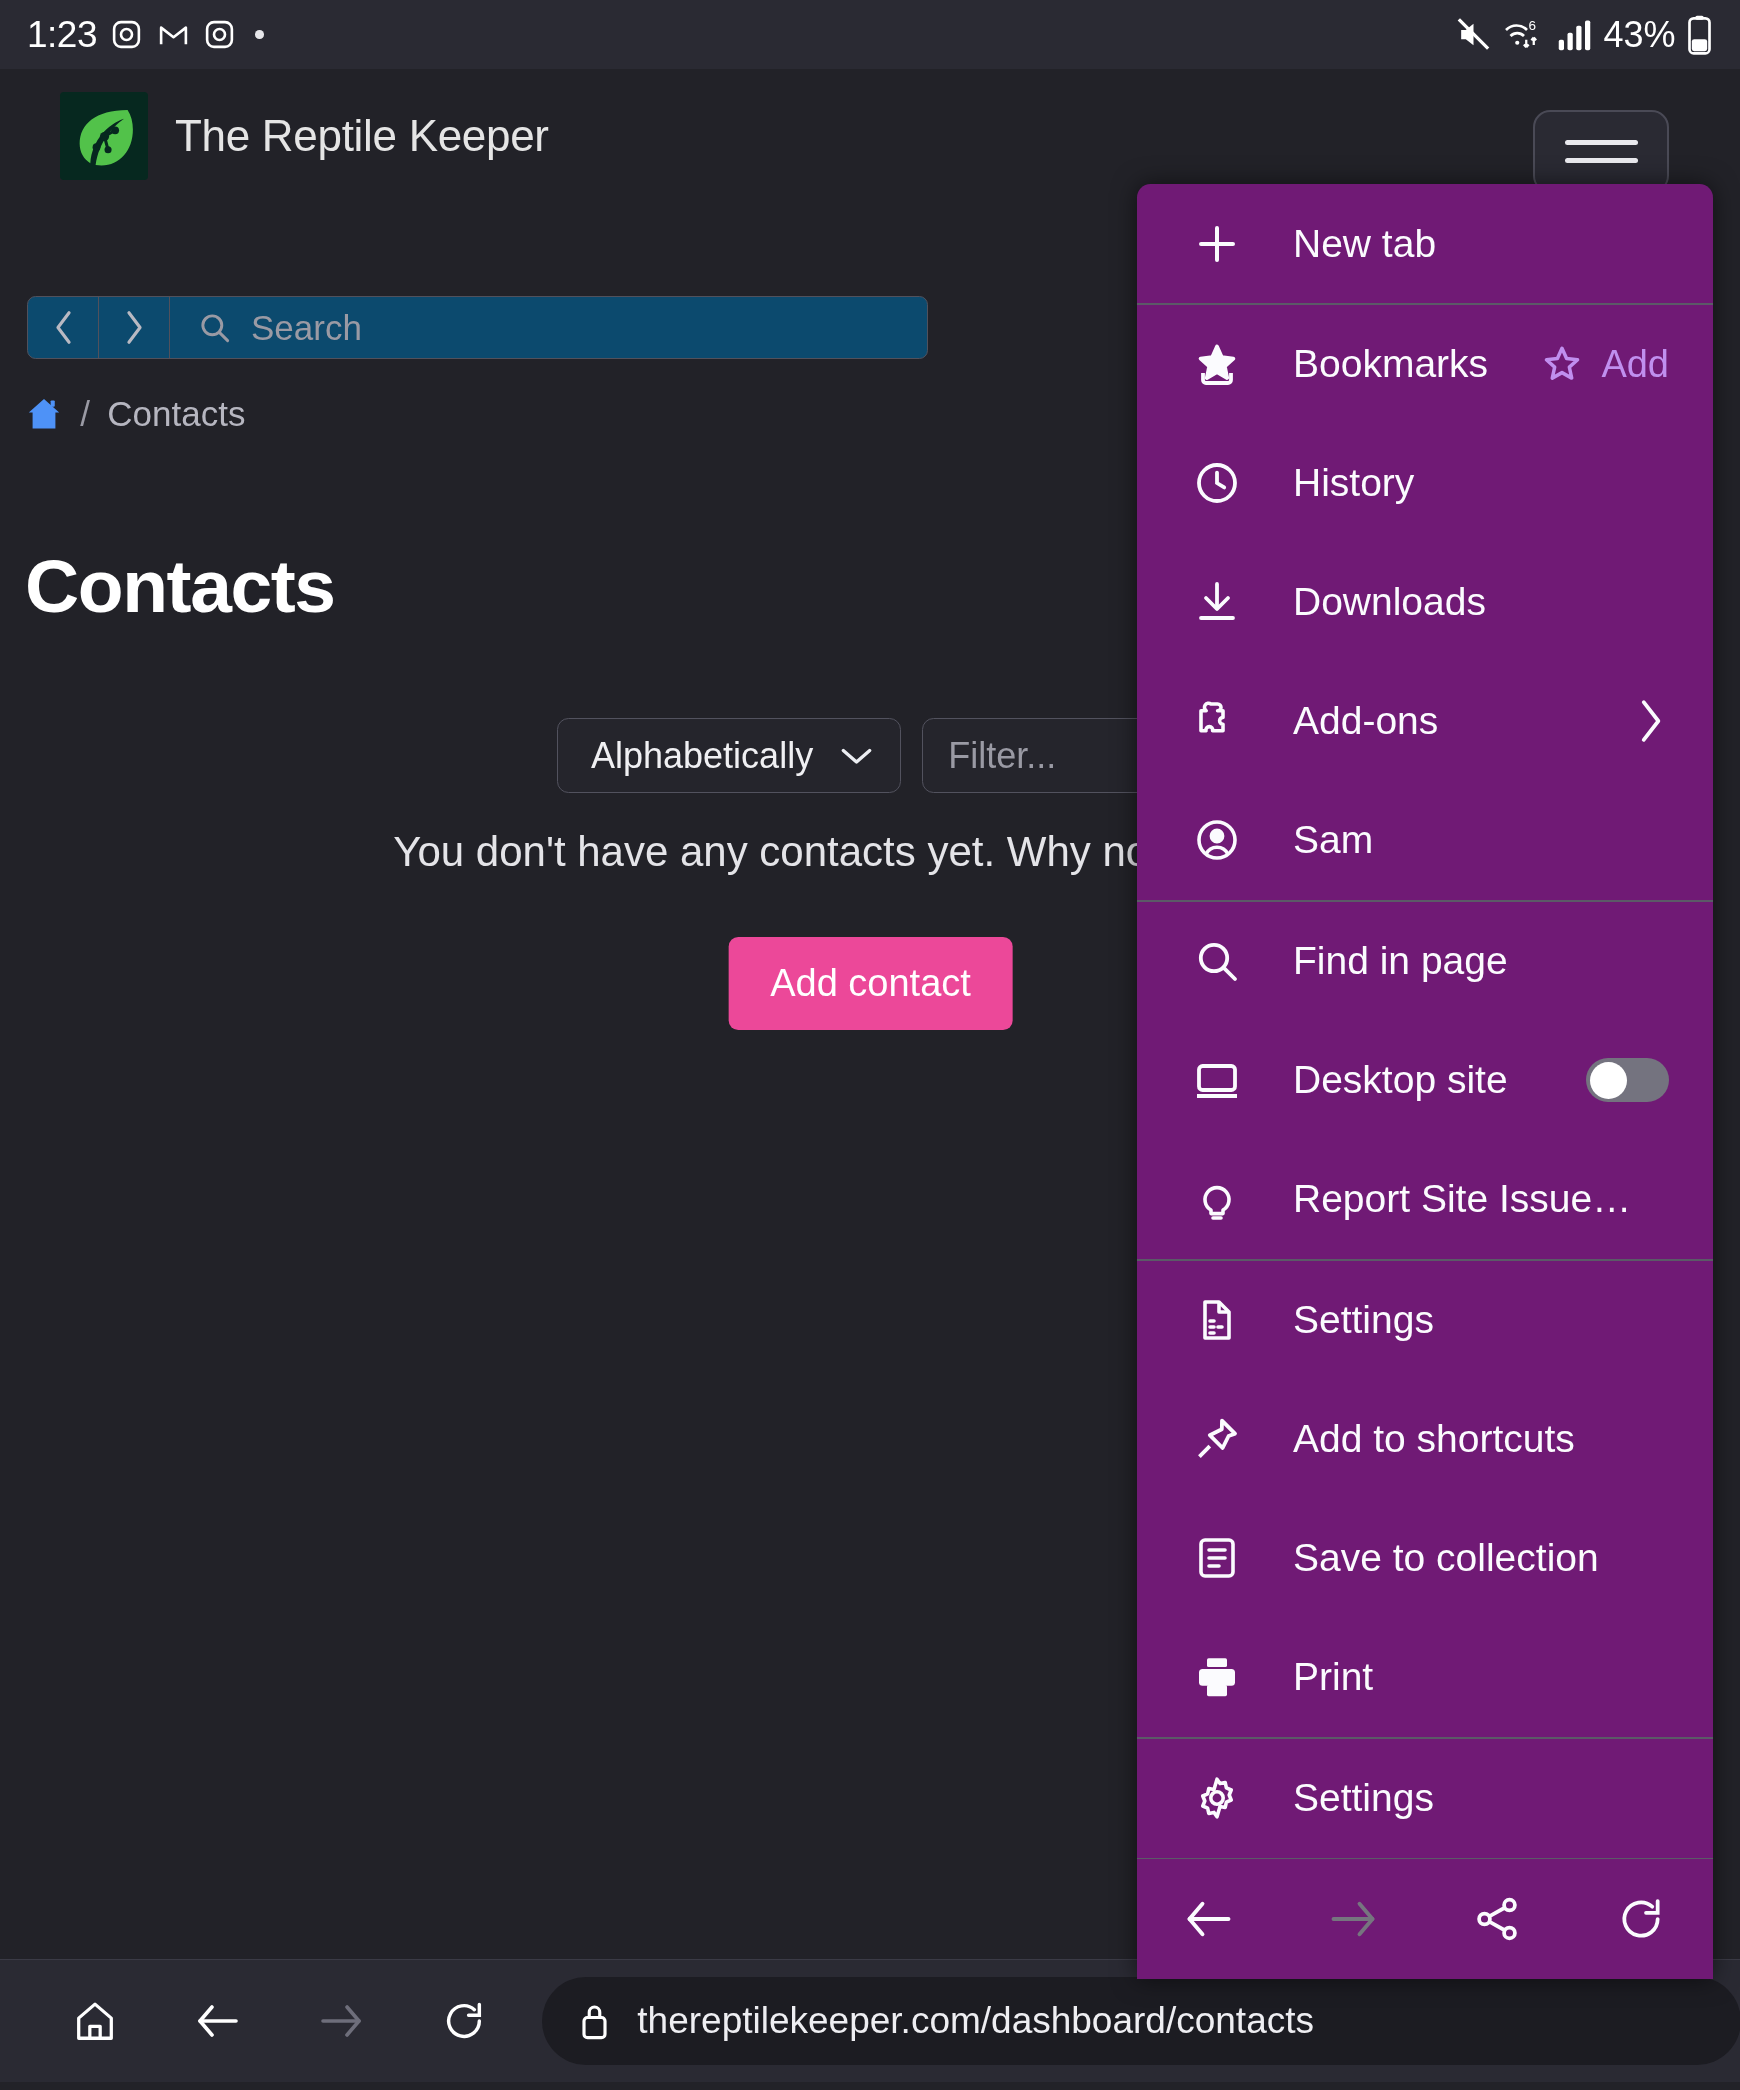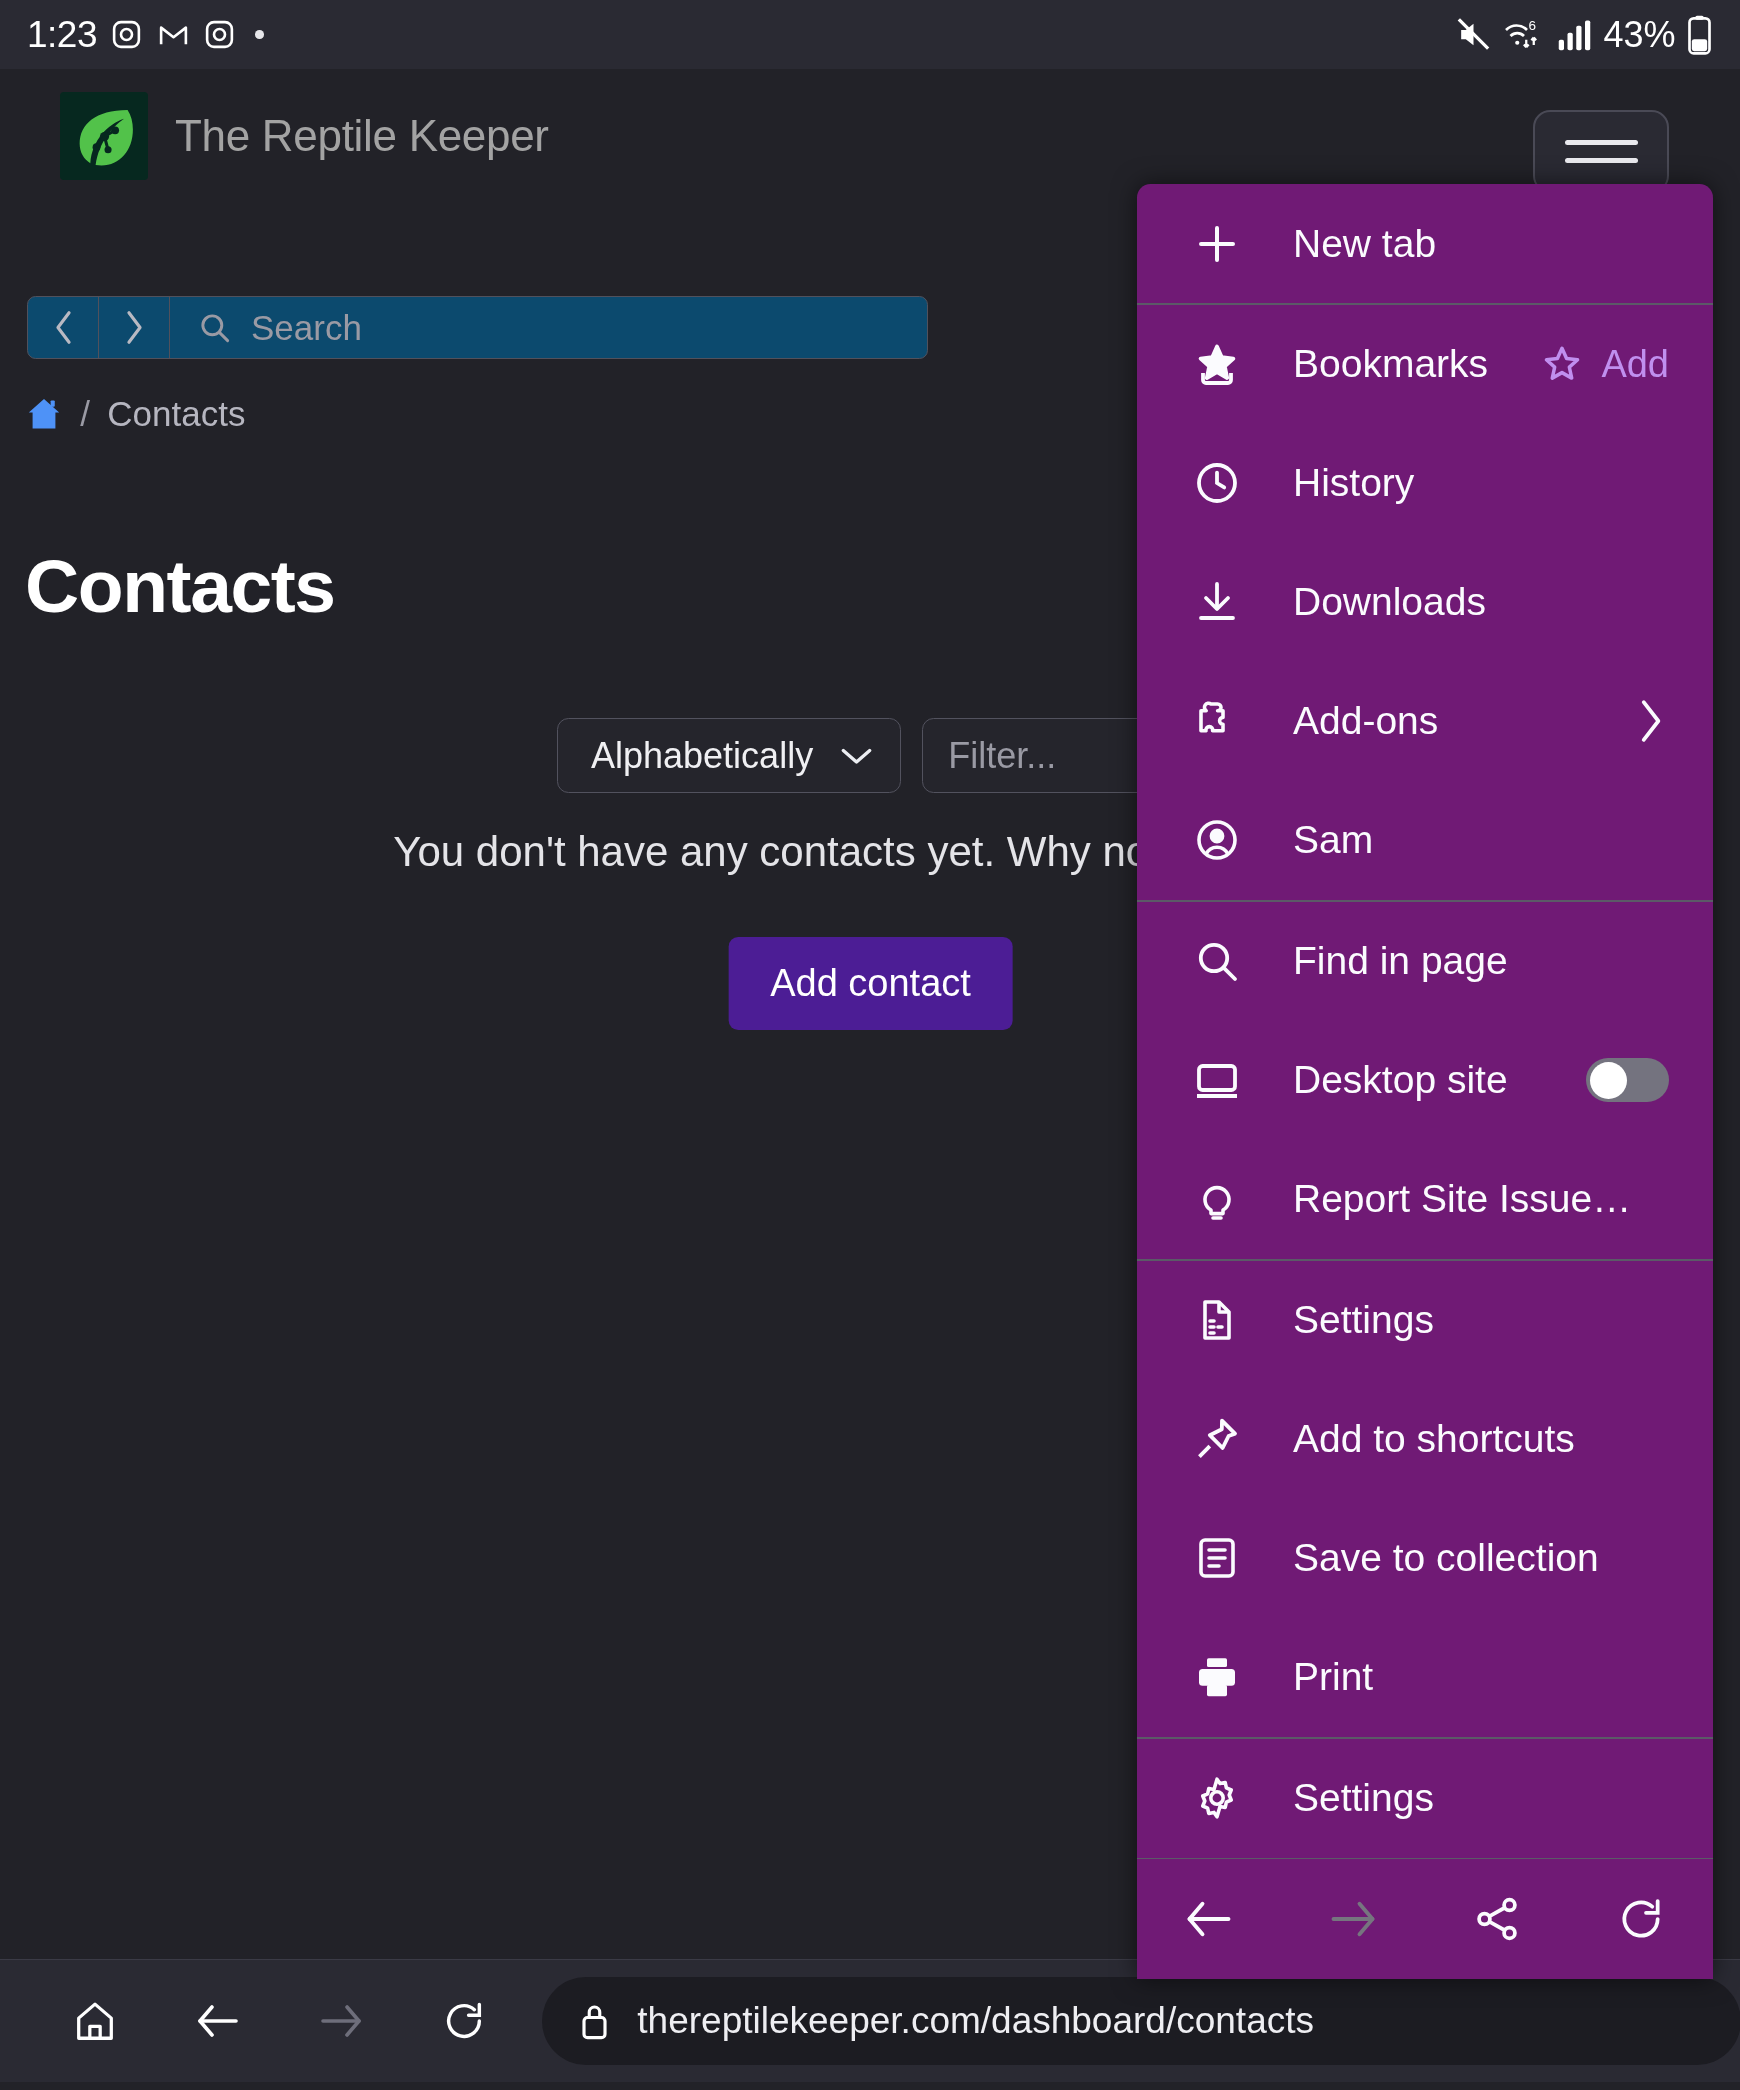--- a/index.html
+++ b/index.html
@@ -26,21 +26,21 @@
 
   
   .site-header {
     position:absolute; top:69px; left:0; width:1741px; height:134px;
     display:flex; align-items:center; padding-left:60px;
   }
   .logo-box {
     width:88px; height:88px; background:#06281f; border-radius:3.8px;
     display:flex; align-items:center; justify-content:center; flex:none;
   }
-  .site-title { margin-left:27px; font-size:44px; color:#a3a3a3; font-weight:400; letter-spacing:-0.3px;}
+  .site-title { margin-left:27px; font-size:44px; color:#e5e5e5; font-weight:400; letter-spacing:-0.3px;}
 
   .hamburger {
     position:absolute; top:110px; right:72px; width:136px; height:83px;
     border:2.9px solid #4a4a56; border-radius:17.3px; display:flex; align-items:center;
     justify-content:center; flex-direction:column; gap:12.5px; background:#2a2a33;
   }
   .hamburger span { display:block; width:73px; height:4.8px; background:#e9e9ee; border-radius:2.9px; }
 
   
   .searchrow {
@@ -80,21 +80,21 @@
   }
   .filter-input .ph { font-size:36px; color:#9a9aa4; }
 
   
   .empty-text {
     position:absolute; top:828px; left:0; width:1741px; text-align:center;
     font-size:42px; color:#e4e4e8; padding: 0 231px;
   }
   .add-contact-btn {
     position:absolute; top:937px; left:50%; transform:translateX(-50%);
-    background:#4c1d95; color:#fff; font-size:38px; border:none; border-radius:9.6px;
+    background:#ec4899; color:#fff; font-size:38px; border:none; border-radius:9.6px;
     padding:25px 42px; cursor:pointer;
   }
 
   
   .bottombar {
     position:absolute; bottom:8px; left:0; width:1741px; height:123px;
     background:#2a2a33; border-top:1.9px solid #3b3b46;
     display:flex; align-items:center; padding: 0 0 0 33px; gap:0;
   }
   .bb-btn { width:123px; height:123px; display:flex; align-items:center; justify-content:center;}

